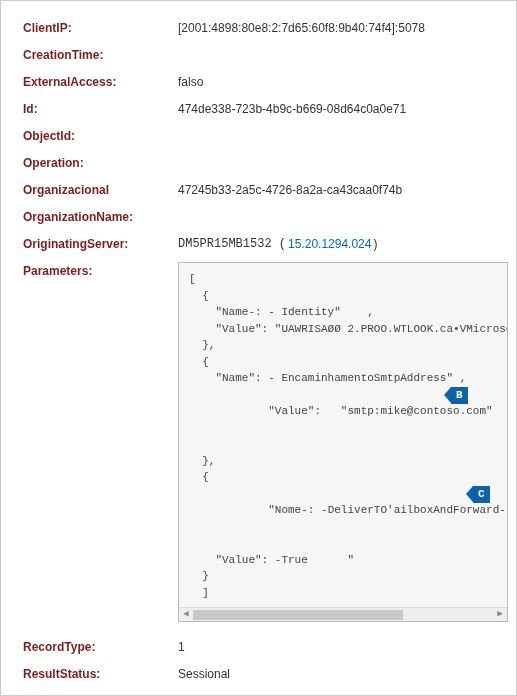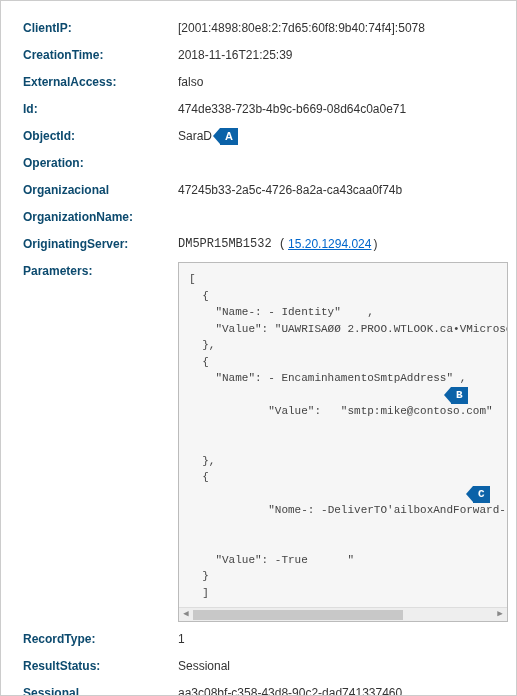--- a/index.html
+++ b/index.html
@@ -17,33 +17,33 @@
     .row {
       display: flex;
       align-items: flex-start;
       margin-bottom: 9px;
       line-height: 1.5;
     }
     .label {
       width: 135px;
       flex-shrink: 0;
       font-weight: 600;
-      color: #0c4a6e;
+      color: #7f1d1d;
     }
     .label.normal { font-weight: 700; }
     .value {
       flex: 1;
       color: #333;
       display: flex;
       align-items: center;
       flex-wrap: wrap;
       gap: 6px;
       padding-left: 20px;
     }
-    .link { color: #0066cc; text-decoration: underline; }
+    .link { color: #0066cc; }
     .callout {
       display: inline-flex;
       align-items: center;
       justify-content: center;
       background: #0b62a8;
       color: #fff;
       font-weight: 600;
       font-size: 11px;
       height: 17px;
       padding: 0 5px;
@@ -95,47 +95,42 @@
     }
     .scrollbar-h .track { flex: 1; height: 14px; position: relative; }
     .scrollbar-h .thumb {
       position: absolute;
       left: 0;
       top: 2px;
       width: 210px;
       height: 10px;
       background: #c8c8c8;
     }
-    .param-row { align-items: flex-start; margin-bottom: 8px; }
+    .param-row { align-items: flex-start; margin-bottom: 16px; }
   </style>
 </head>
 <body>
 
 <div class="row">
   <div class="label">ClientIP:</div>
   <div class="value">[2001:4898:80e8:2:7d65:60f8:9b40:74f4]:5078</div>
 </div>
 <div class="row">
   <div class="label">CreationTime:</div>
-  <div class="value">2018-11-16T21:25:39</div>
 </div>
 <div class="row">
   <div class="label">ExternalAccess:</div>
   <div class="value">falso</div>
 </div>
 <div class="row">
   <div class="label">Id:</div>
   <div class="value">474de338-723b-4b9c-b669-08d64c0a0e71</div>
 </div>
 <div class="row">
   <div class="label">ObjectId:</div>
-  <div class="value">
-    <span>SaraD</span>
-    <span class="callout">A</span>
-  </div>
 </div>
 <div class="row">
   <div class="label">Operation:</div>
 </div>
 <div class="row">
   <div class="label normal">Organizacional</div>
   <div class="value">47245b33-2a5c-4726-8a2a-ca43caa0f74b</div>
 </div>
 <div class="row">
   <div class="label">OrganizationName:</div>

